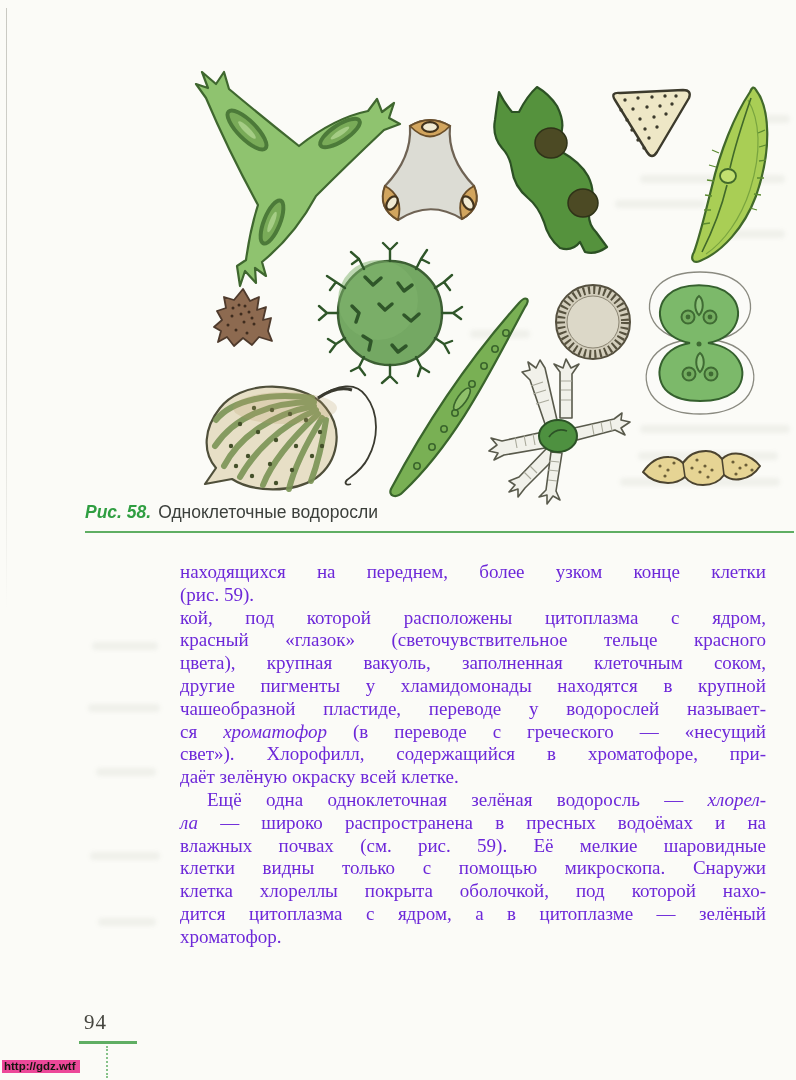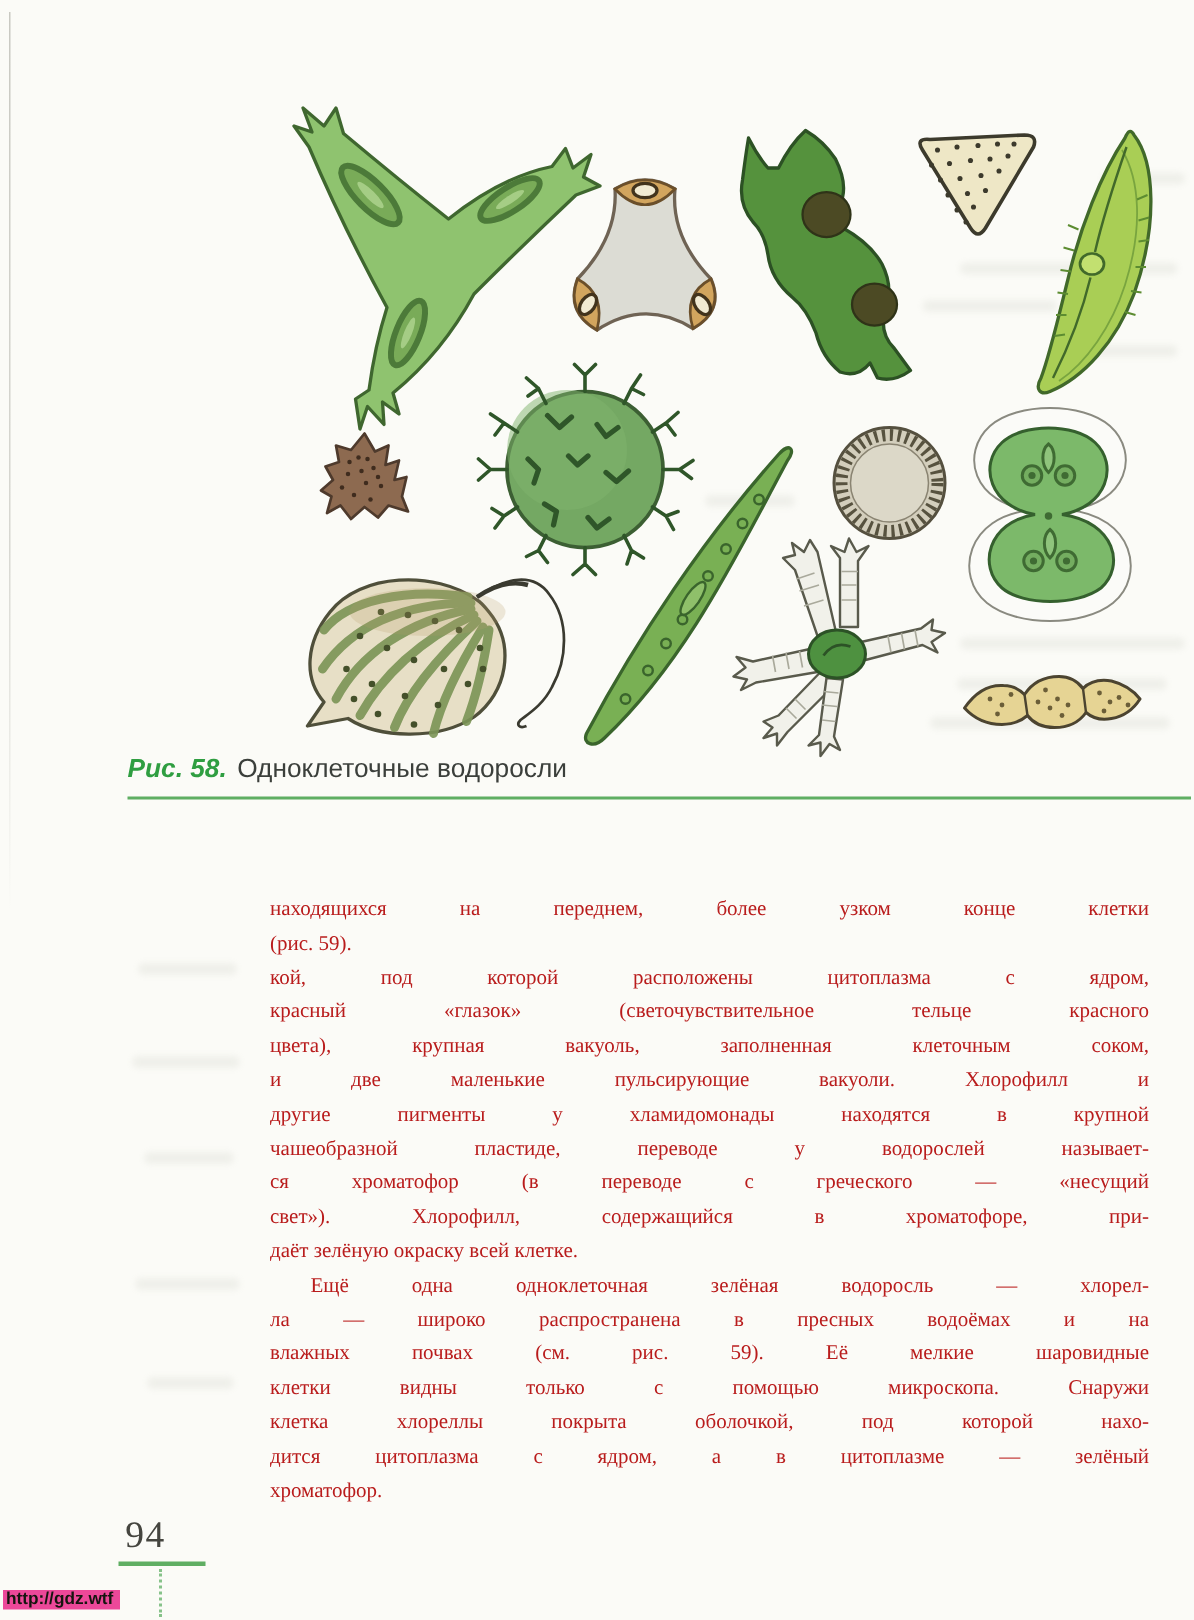--- a/index.html
+++ b/index.html
@@ -6,28 +6,28 @@
   .page{position:relative;width:796px;height:1080px;background:#fbfbf7;overflow:hidden;
         font-family:"Liberation Serif", serif;}
   .scan-edge{position:absolute;left:6px;top:8px;width:1px;height:600px;
         background:linear-gradient(#c9c9c2 0%, #d8d8d2 60%, rgba(216,216,210,0) 100%);}
   .figure-wrap{position:absolute;left:0;top:0;width:796px;height:510px;}
   .figure-wrap svg{display:block;}
   .caption{position:absolute;left:85px;top:502px;width:680px;
         font-family:"Liberation Sans", sans-serif;font-size:17.5px;color:#3b3f3b;white-space:nowrap;}
   .caption .lbl{color:#2f9e41;font-weight:bold;font-style:italic;margin-right:7px;}
   .green-rule{position:absolute;left:85px;top:531px;width:709px;height:2px;background:#5fae63;}
-  .body-text{position:absolute;left:180px;top:596px;width:586px;
-        font-size:14px;line-height:22.8px;color:#b91c1c;}
+  .body-text{position:absolute;left:180px;top:561px;width:586px;
+        font-size:19px;line-height:22.8px;color:#6d28d9;}
   .tl{text-align:justify;text-align-last:justify;height:22.8px;overflow:visible;}
   .tl.last{text-align-last:left;}
   .tl.ind{text-indent:27px;}
-  .it{}
-  .pagenum{position:absolute;left:72px;top:1010px;width:50px;text-align:center;
-        font-size:25px;color:#45453f;letter-spacing:1px;}
+  .it{font-style:italic;}
+  .pagenum{position:absolute;left:84px;top:1010px;width:50px;text-align:left;
+        font-size:21px;color:#45453f;letter-spacing:1px;}
   .pagenum-rule{position:absolute;left:79px;top:1041px;width:58px;height:3px;background:#5fae63;}
   .dotline{position:absolute;left:106px;top:1046px;height:32px;width:0;
         border-left:2px dotted #86c289;}
   .watermark{position:absolute;left:2px;top:1060px;background:#ec4899;color:#15150f;
         font-family:"Liberation Sans", sans-serif;font-size:11.5px;font-weight:bold;
         padding:0 4px 1px 2px;}
   .smudge{position:absolute;height:8px;background:#a2a797;opacity:.13;
         filter:blur(2px);border-radius:4px;}
 </style>
 </head>
@@ -290,21 +290,20 @@
     <span class="lbl">Рис. 58.</span><span>Одноклеточные водоросли</span>
   </div>
   <div class="green-rule"></div>
 
   <div class="body-text">
       <div class="tl"><span>находящихся на переднем, более узком конце клетки</span></div>
       <div class="tl last"><span>(рис. 59).</span></div>
       <div class="tl"><span>кой, под которой расположены цитоплазма с ядром,</span></div>
       <div class="tl"><span>красный «глазок» (светочувствительное тельце красного</span></div>
       <div class="tl"><span>цвета), крупная вакуоль, заполненная клеточным соком,</span></div>
-      <div class="tl"><span>и две маленькие пульсирующие вакуоли. Хлорофилл и</span></div>
       <div class="tl"><span>другие пигменты у хламидомонады находятся в крупной</span></div>
       <div class="tl"><span>чашеобразной пластиде, переводе у водорослей называет-</span></div>
       <div class="tl"><span>ся </span><span class="it">хроматофор</span><span> (в переводе с греческого — «несущий</span></div>
       <div class="tl"><span>свет»). Хлорофилл, содержащийся в хроматофоре, при-</span></div>
       <div class="tl last"><span>даёт зелёную окраску всей клетке.</span></div>
       <div class="tl ind"><span>Ещё одна одноклеточная зелёная водоросль — </span><span class="it">хлорел-</span></div>
       <div class="tl"><span class="it">ла</span><span> — широко распространена в пресных водоёмах и на</span></div>
       <div class="tl"><span>влажных почвах (см. рис. 59). Её мелкие шаровидные</span></div>
       <div class="tl"><span>клетки видны только с помощью микроскопа. Снаружи</span></div>
       <div class="tl"><span>клетка хлореллы покрыта оболочкой, под которой нахо-</span></div>

